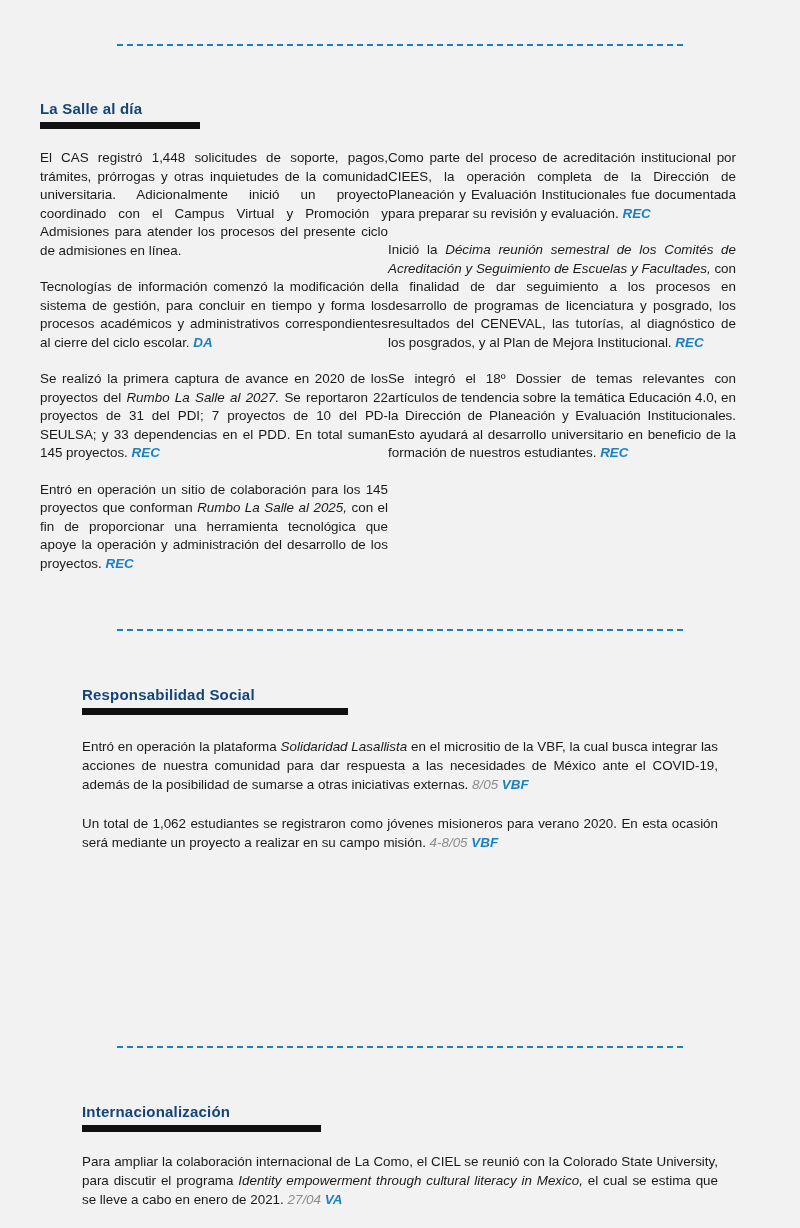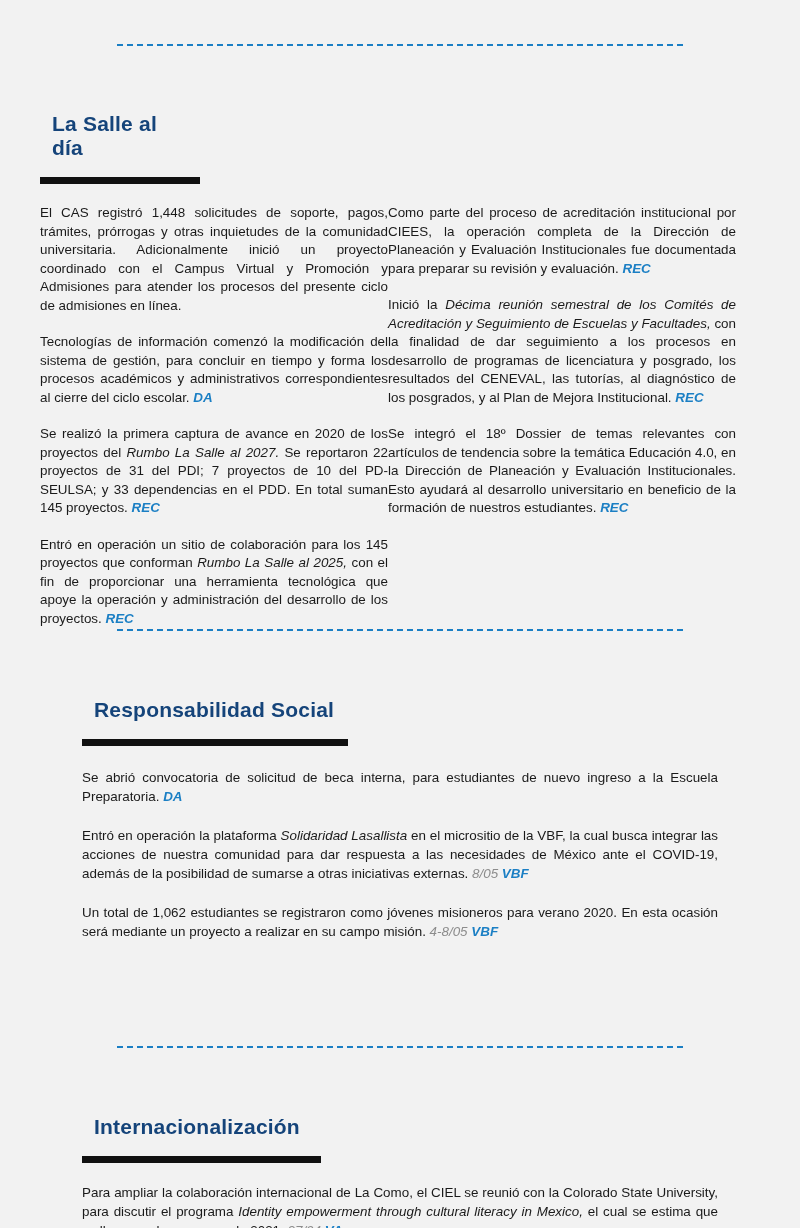--- a/index.html
+++ b/index.html
@@ -18,25 +18,25 @@
   .divider {
     border: 0;
     border-top: 2px dashed #1b7fc4;
     margin: 0;
   }
   .divider.d1 { position: absolute; left: 117px; top: 44px; width: 566px; }
   .divider.d2 { position: absolute; left: 117px; top: 629px; width: 566px; }
   .divider.d3 { position: absolute; left: 117px; top: 1046px; width: 566px; }
 
   .section-title {
-    font-size: 21px;
+    font-size: 15px;
     font-weight: bold;
     color: #15447a;
     letter-spacing: 0.2px;
-    margin: 12px;
+    margin: 0;
     padding-bottom: 2px;
     display: inline-block;
   }
   .title-rule {
     height: 7px;
     background: #111111;
     margin-top: 3px;
   }
 
   
@@ -110,21 +110,20 @@
   </div>
 
   <hr class="divider d2">
 
   <div class="sec2">
     <div class="title-wrap">
       <h2 class="section-title">Responsabilidad Social</h2>
       <div class="title-rule"></div>
     </div>
     <div class="blocks" id="s1c0">
-        <p class="body"><span>Se abrió convocatoria de solicitud de beca interna, para estudiantes de nuevo ingreso a la Escuela Preparatoria. </span><span class="tag">DA</span></p>
         <p class="body"><span>Entró en operación la plataforma </span><span class="ital">Solidaridad Lasallista</span><span> en el micrositio de la VBF, la cual busca integrar las acciones de nuestra comunidad para dar respuesta a las necesidades de México ante el COVID-19, además de la posibilidad de sumarse a otras iniciativas externas. </span><span class="date">8/05</span><span> </span><span class="tag">VBF</span></p>
         <p class="body"><span>Un total de 1,062 estudiantes se registraron como jóvenes misioneros para verano 2020. En esta ocasión será mediante un proyecto a realizar en su campo misión. </span><span class="date">4-8/05</span><span> </span><span class="tag">VBF</span></p>
       </div>
   </div>
 
   <hr class="divider d3">
 
   <div class="sec3">
     <div class="title-wrap">
       <h2 class="section-title">Internacionalización</h2>

